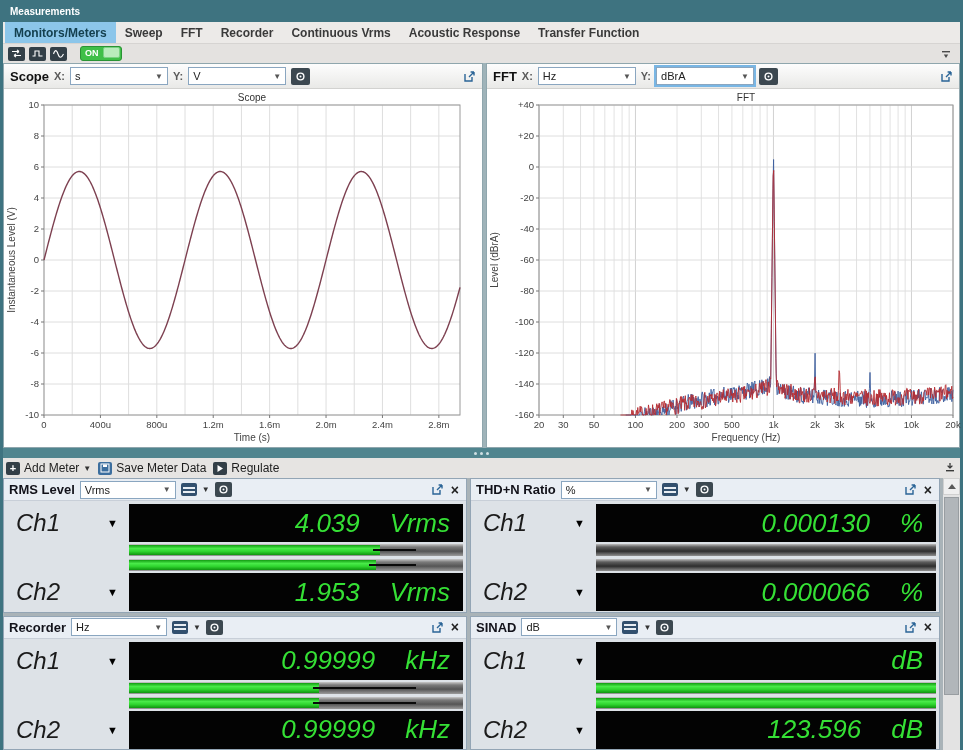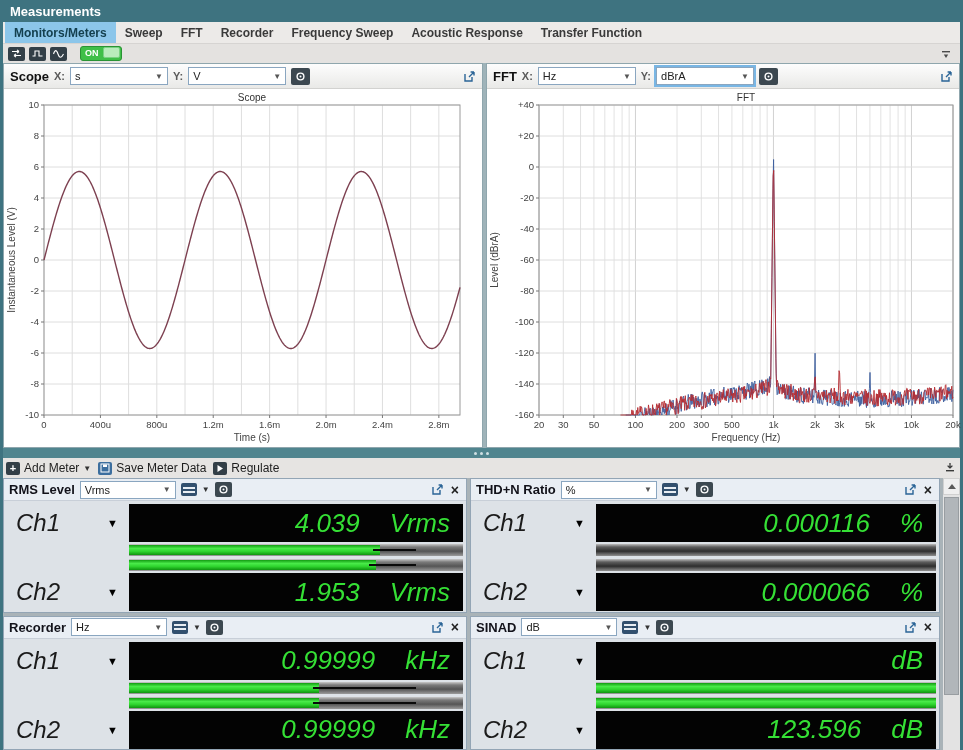--- a/index.html
+++ b/index.html
@@ -1,21 +1,21 @@
 <!DOCTYPE html>
 <html><head>
 <meta charset="utf-8">
 <style>
   html,body{margin:0;padding:0;background:#9aa4a8;}
   #app{position:relative;width:963px;height:750px;background:#3E7380;overflow:hidden;
        font-family:"Liberation Sans",sans-serif;-webkit-font-smoothing:antialiased;}
   .col{position:absolute;left:3px;right:3px;top:0;bottom:0;display:flex;flex-direction:column;}
 
   
-  .titlebar{height:22px;background:#3E7380;color:#fff;font-size:13px;font-weight:bold;
+  .titlebar{height:22px;background:#3E7380;color:#fff;font-size:10px;font-weight:bold;
             display:flex;align-items:center;padding-left:7px;flex:0 0 auto;}
 
   
   .tabrow{height:21px;background:#ECEAE8;display:flex;align-items:stretch;padding-left:2px;flex:0 0 auto;}
   .tab{display:flex;align-items:center;padding:8px 9px;font-size:12px;font-weight:bold;color:#3a3a3a;cursor:default;}
   .tab.active{background:#8CC6EA;color:#14404f;}
 
   
   .toolbar{height:19px;background:#E4E2E0;border-top:1px solid #d6d4d2;display:flex;align-items:center;gap:4px;
            padding:0 5px;flex:0 0 auto;}
@@ -103,21 +103,21 @@
 
   <div class="titlebar">
     <span>Measurements</span>
   </div>
 
   <div class="tabrow" id="tabrow">
         <div class="tab active">Monitors/Meters</div>
         <div class="tab">Sweep</div>
         <div class="tab">FFT</div>
         <div class="tab">Recorder</div>
-        <div class="tab">Frequency Sweep</div>
+        <div class="tab">Continuous Vrms</div>
         <div class="tab">Acoustic Response</div>
         <div class="tab">Transfer Function</div>
       </div>
 
   <div class="toolbar">
     <span class="tb-icon">
       <svg width="11" height="9" viewBox="0 0 11 9">
             <path d="M1 2.5h7M8 2.5l-2-1.7M8 2.5l-2 1.7M10 6.5H3M3 6.5l2-1.7M3 6.5l2 1.7" stroke="#fff" stroke-width="1.1" fill="none"></path>
           </svg>
     </span>
@@ -568,21 +568,21 @@
               </span>
               <span class="close-x">×</span>
             </div>
             <div class="mp-body">
               <div class="ch-row">
                 <div class="ch-label">
                   <span>Ch1</span>
                   <span class="arr">▼</span>
                 </div>
                 <div class="display">
-                  <span class="val">0.000116</span>
+                  <span class="val">0.000130</span>
                   <span class="unit">%</span>
                 </div>
               </div>
               <div class="bar-row">
                 <div class="track empty"></div>
               </div>
               <div class="mid-gap"></div>
               <div class="bar-row pre">
                 <div class="track empty"></div>
               </div>

